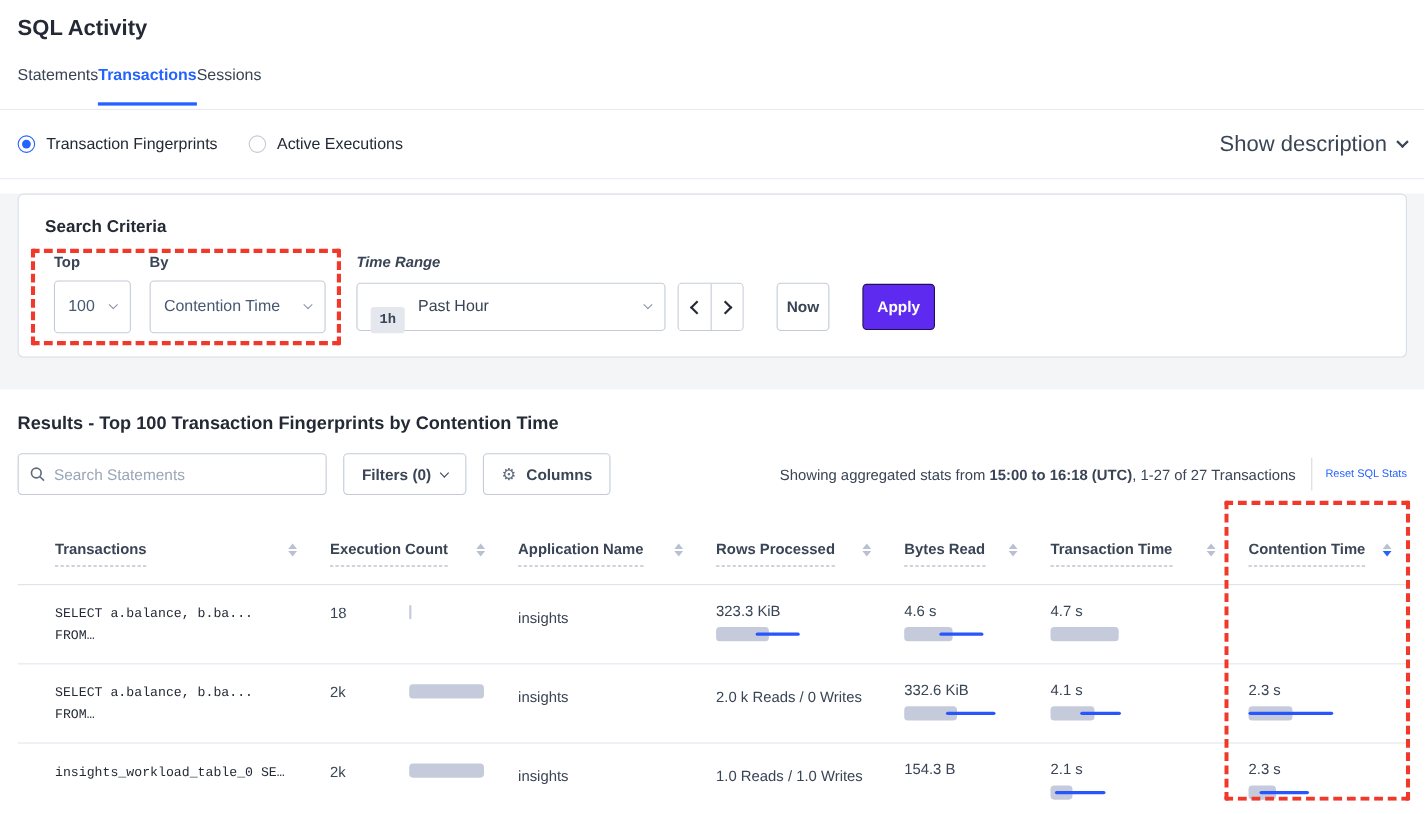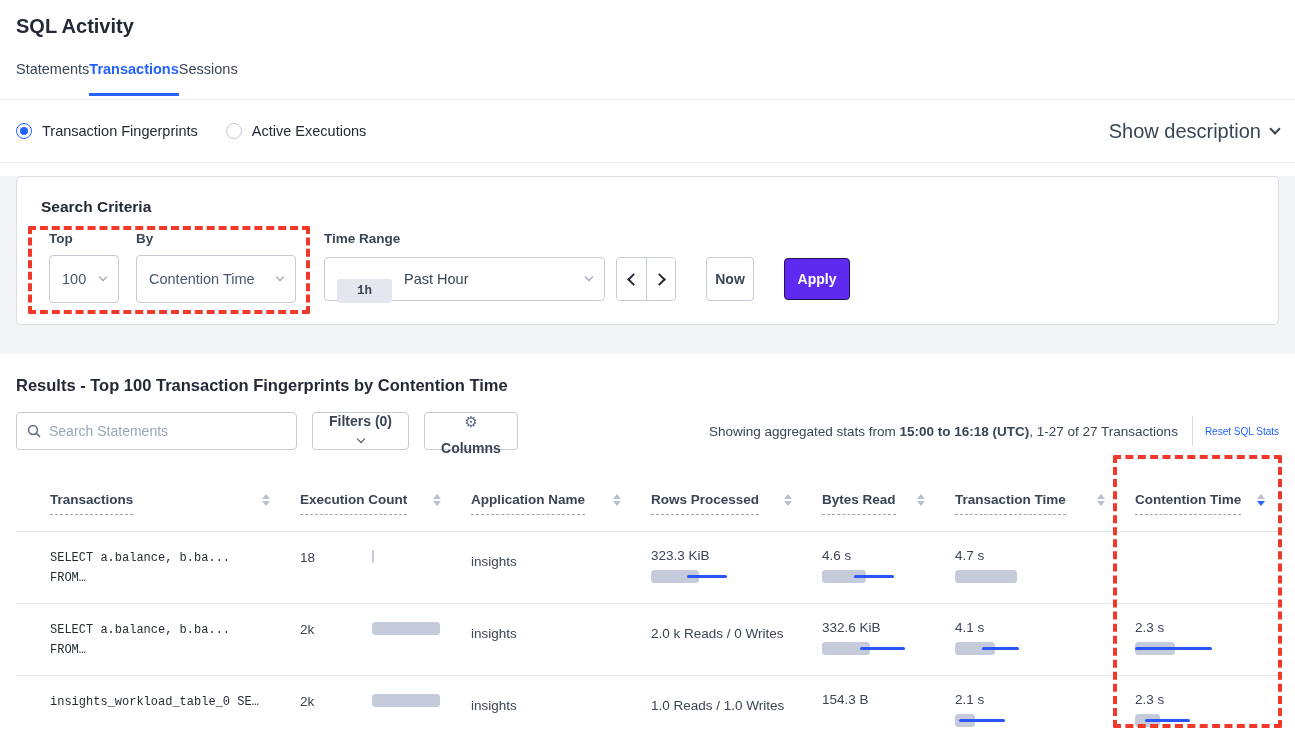--- a/index.html
+++ b/index.html
@@ -24,38 +24,38 @@
   .chev.small { width: 6px; height: 6px; border-width: 1.8px; }
   .chev.gray { border-color: #8b96a8; }
 
   
   .band { height: 178px; background: #f4f5f7; }
   .card { position: relative; margin: 13px 16px 0; height: 149px; background: #fff; border: 1px solid #d9dee7; border-radius: 5px; }
   .card .sc-head { position: absolute; left: 24px; top: 21px; font-size: 15.5px; font-weight: 700; color: #242a35; }
   .fld-label { position: absolute; font-size: 13.5px; font-weight: 700; color: #394455; }
   .sel { position: absolute; display: flex; align-items: center; border: 1px solid #c4cbd6; border-radius: 4px; background: #fff; padding: 0 12px; font-size: 14.5px; color: #475872; cursor: pointer; }
   .sel .chev { margin-left: auto; }
-  .timebadge { background: #e4e8ee; border-radius: 3px; font-family: "Liberation Mono", monospace; font-size: 12.5px; font-weight: 700; color: #394455; padding: 5px 20px; margin-right: 12px; margin-top: 24px; }
+  .timebadge { background: #e4e8ee; border-radius: 3px; font-family: "Liberation Mono", monospace; font-size: 12.5px; font-weight: 700; color: #394455; padding: 5px 8px; margin-right: 12px; margin-top: 24px; }
   .pager { position: absolute; left: 599px; top: 80px; display: flex; border: 1px solid #c4cbd6; border-radius: 4px; height: 44px; overflow: hidden; }
   .pager button { width: 29px; border: none; background: #fff; display: flex; align-items: center; justify-content: center; cursor: pointer; }
   .pager button + button { border-left: 1px solid #c4cbd6; }
   .arrow { width: 9px; height: 9px; border-right: 2.5px solid #242a35; border-bottom: 2.5px solid #242a35; }
   .arrow.left  { transform: rotate(135deg); margin-left: 3px; }
   .arrow.right { transform: rotate(-45deg); margin-right: 3px; }
   .btn-now { position: absolute; left: 689px; top: 80px; width: 48px; height: 44px; background: #fff; border: 1px solid #c4cbd6; border-radius: 4px; font-size: 14px; font-weight: 700; color: #394455; cursor: pointer; font-family: inherit; }
   .btn-apply { position: absolute; left: 767px; top: 81px; width: 66px; height: 42px; background: #5f2af0; border: 1px solid #241055; border-radius: 4px; color: #fff; font-size: 14px; font-weight: 700; cursor: pointer; font-family: inherit; }
 
   
   .results { padding: 0 16px; }
   .res-head { margin-top: 20px; font-size: 16.5px; line-height: 22px; font-weight: 700; color: #242a35; }
   .toolbar { margin-top: 16px; height: 38px; display: flex; align-items: center; }
   .searchbox { width: 281px; height: 38px; border: 1px solid #c4cbd6; border-radius: 4px; display: flex; align-items: center; padding: 0 10px; gap: 8px; background: #fff; }
   .searchbox input { border: none; outline: none; flex: 1; font-size: 14px; color: #a16207; font-family: inherit; }
   .searchbox input::placeholder { color: #9aa6b8; }
-  .tb-btn { height: 38px; border: 1px solid #c4cbd6; border-radius: 4px; background: #fff; display: flex; align-items: center; gap: 9px; padding: 0 16px; font-size: 14px; font-weight: 700; color: #394455; margin-left: 15px; cursor: pointer; font-family: inherit; flex-direction: column; }
+  .tb-btn { height: 38px; border: 1px solid #c4cbd6; border-radius: 4px; background: #fff; display: flex; align-items: center; gap: 9px; padding: 0 16px; font-size: 14px; font-weight: 700; color: #394455; margin-left: 15px; cursor: pointer; font-family: inherit; }
   .gear { font-size: 15px; color: #5f6b7f; font-weight: 400; }
   .stats { margin-left: auto; font-size: 13.5px; color: #394455; white-space: nowrap; }
   .vdiv { width: 1px; height: 30px; background: #d5dae3; margin: 0 12px 0 14px; }
   .reset-link { font-size: 10px; color: #2563ff; white-space: nowrap; cursor: pointer; }
 
   
   .tbl { margin-top: 18px; }
   .thead, .trow { display: grid; grid-template-columns: 268px 171px 180px 171px 133px 180px 160px; }
   .thead { height: 64px; border-bottom: 1px solid #dde3ea; }
   .th { display: flex; align-items: center; justify-content: space-between; padding: 0 14px 0 16px; cursor: pointer; }
@@ -119,21 +119,21 @@
         <span>100</span>
         <span class="chev small gray"></span>
       </div>
 
       <div class="fld-label" style="left:119px; top:54px;">By</div>
       <div class="sel" style="left:119px; top:78px; width:160px; height:48px;">
         <span>Contention Time</span>
         <span class="chev small gray"></span>
       </div>
 
-      <div class="fld-label" style="left:307px; top:54px;">Time Range</div>
+      <div class="fld-label" style="left:307px; top:54px;font-style:italic;">Time Range</div>
       <div class="sel" style="left:307px; top:80px; width:281px; height:44px; color:#394455;">
         <span class="timebadge">1h</span>
         <span>Past Hour</span>
         <span class="chev small gray"></span>
       </div>
 
       <div class="pager">
         <button>
             <span class="arrow left"></span>
           </button>

